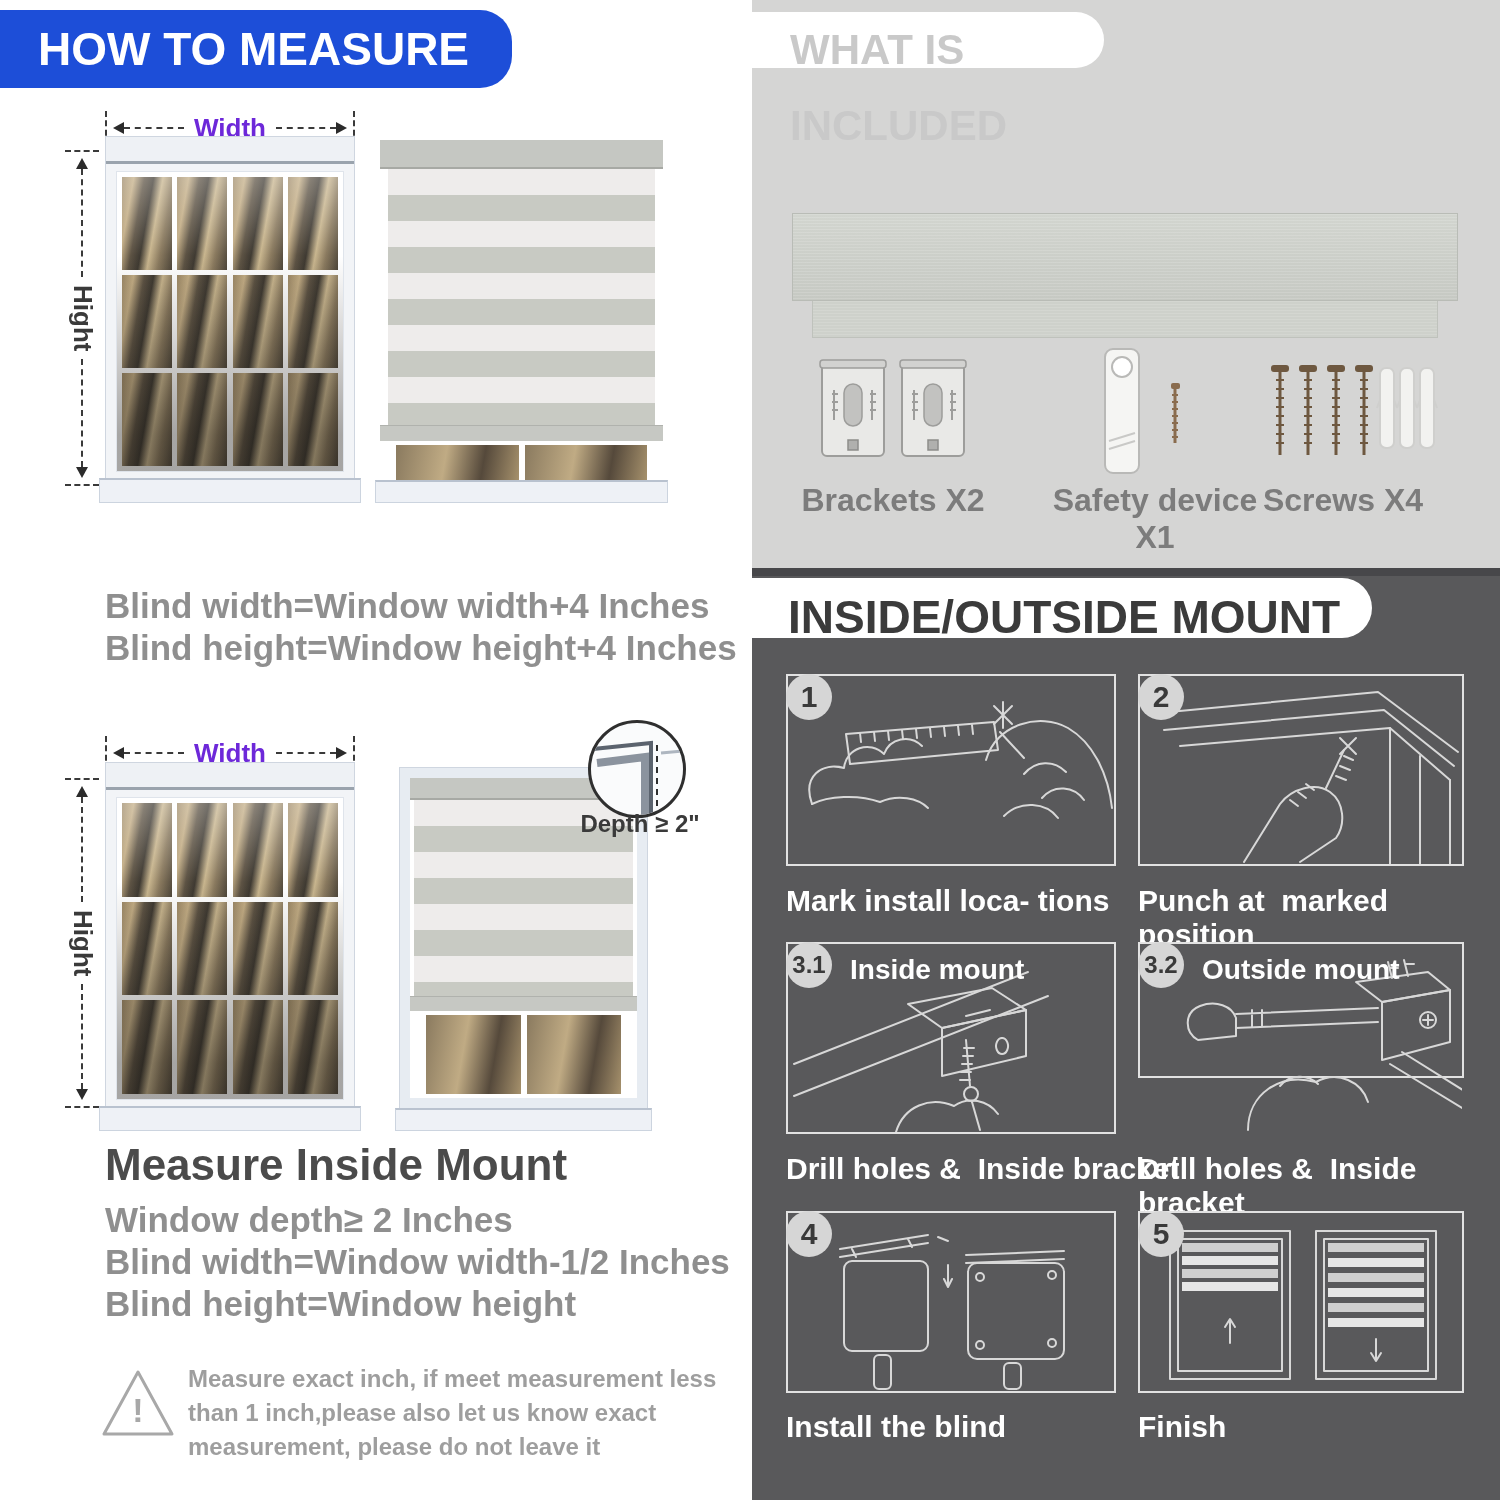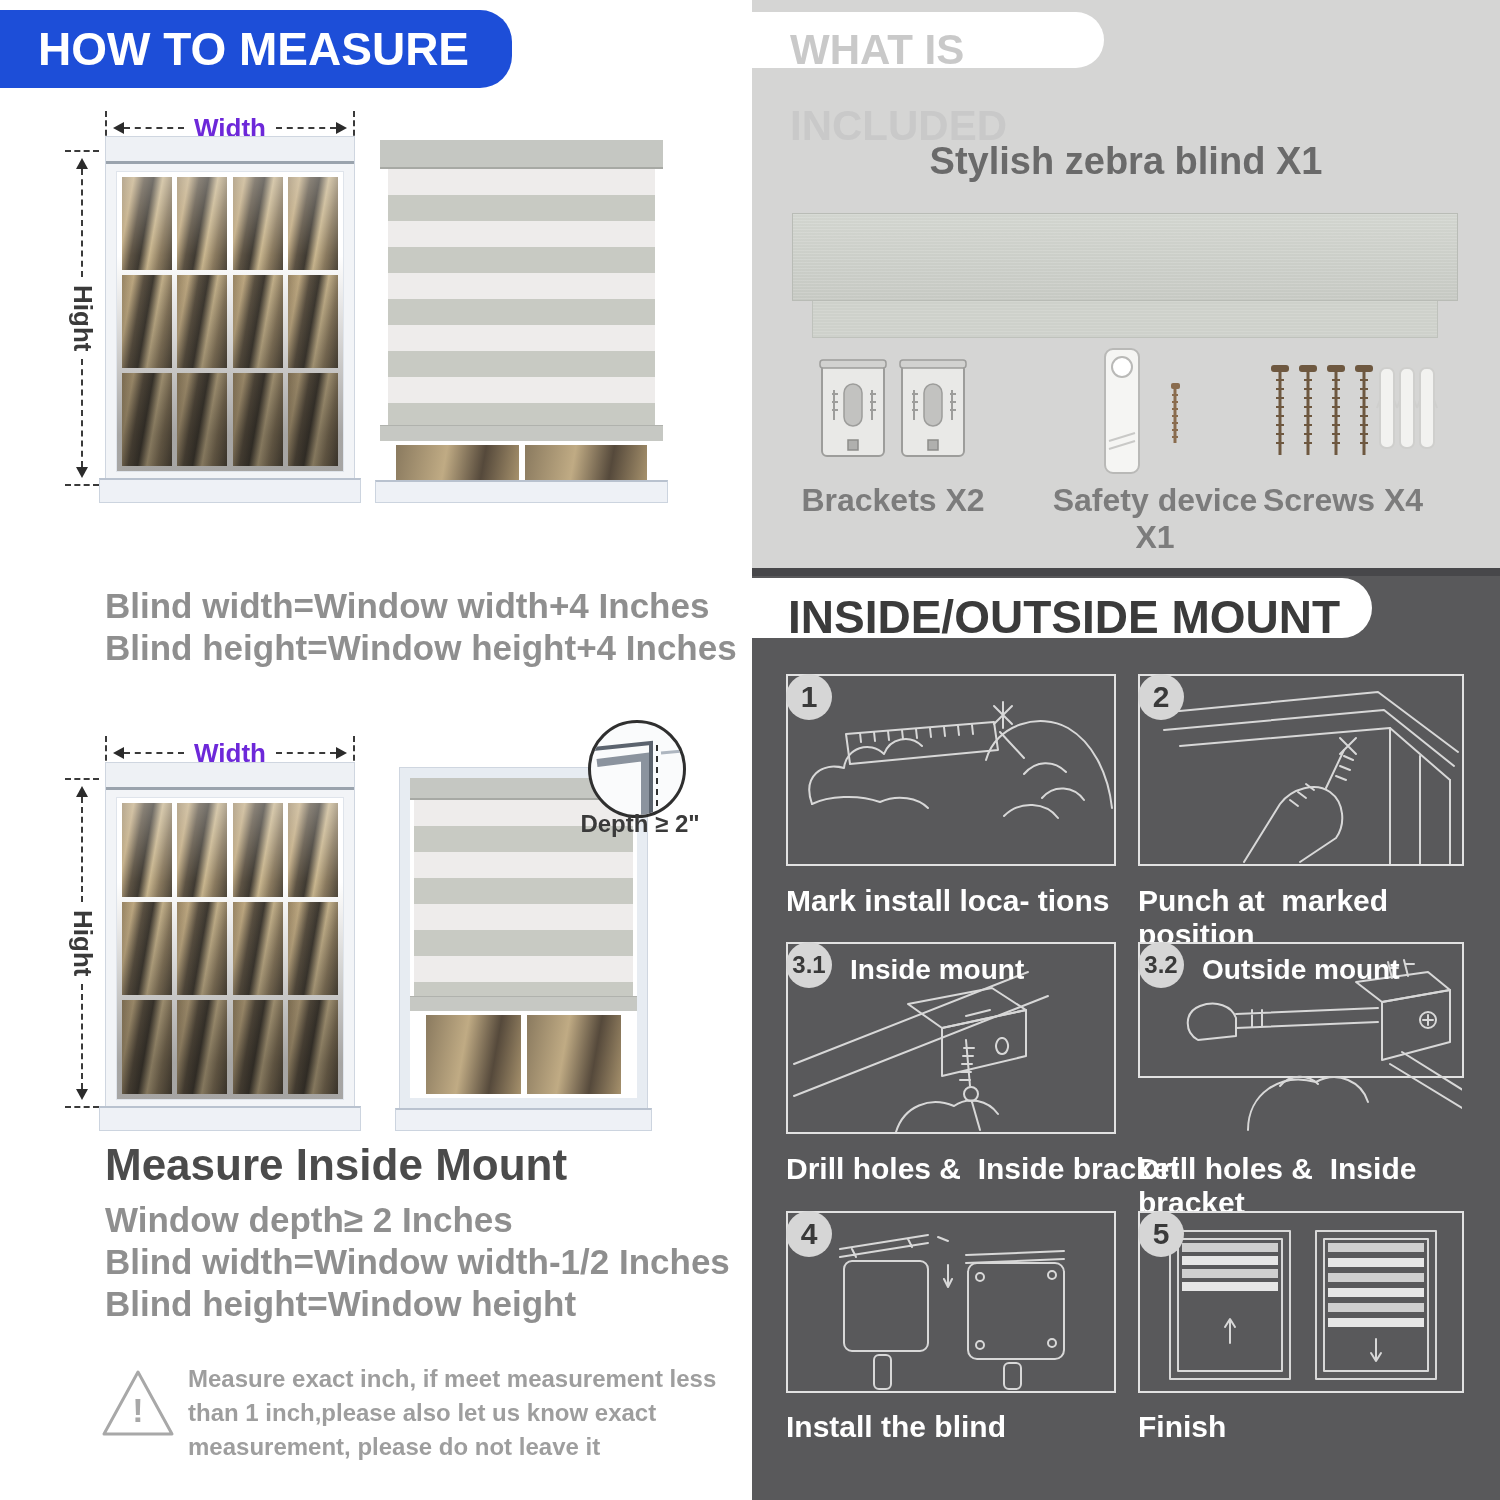--- a/index.html
+++ b/index.html
@@ -223,21 +223,20 @@
   <div class="abs" style="left:100px;top:1368px;width:76px;height:72px;">
     <svg width="76" height="72" viewBox="0 0 76 72">
       <path d="M38,4 L72,66 L4,66 Z" fill="none" stroke="#a8a8a8" stroke-width="3" stroke-linejoin="round"></path>
       <text x="38" y="54" text-anchor="middle" font-family="Liberation Sans, sans-serif" font-size="34" font-weight="bold" fill="#a8a8a8">!</text>
     </svg>
   </div>
   <div class="abs note-text pre" style="left:188px;top:1362px;width:560px;">Measure exact inch, if meet measurement less than 1 inch,please also let us know exact measurement, please do not leave it</div>
 
   <div class="abs sec-light"></div>
   <div class="abs chip-white-l">WHAT IS INCLUDED</div>
-  <div class="abs blind-name">Stylish zebra blind X1</div>
   <div class="abs bar-main"></div>
   <div class="abs bar-lip"></div>
 
   <div class="abs" style="left:818px;top:356px;">
     <svg width="150" height="110" viewBox="0 0 150 110">
       <g>
         <rect x="4" y="8" width="62" height="92" rx="5" fill="#e9e9e7" stroke="#9d9d9b" stroke-width="2"></rect>
         <rect x="2" y="4" width="66" height="8" rx="3" fill="#d2d2d0" stroke="#9d9d9b" stroke-width="1.5"></rect>
         <rect x="26" y="28" width="18" height="42" rx="9" fill="#c2c2c0" stroke="#9d9d9b" stroke-width="1.5"></rect>
         <rect x="30" y="84" width="10" height="10" fill="#b0b0ae" stroke="#8d8d8b" stroke-width="1.5"></rect>

